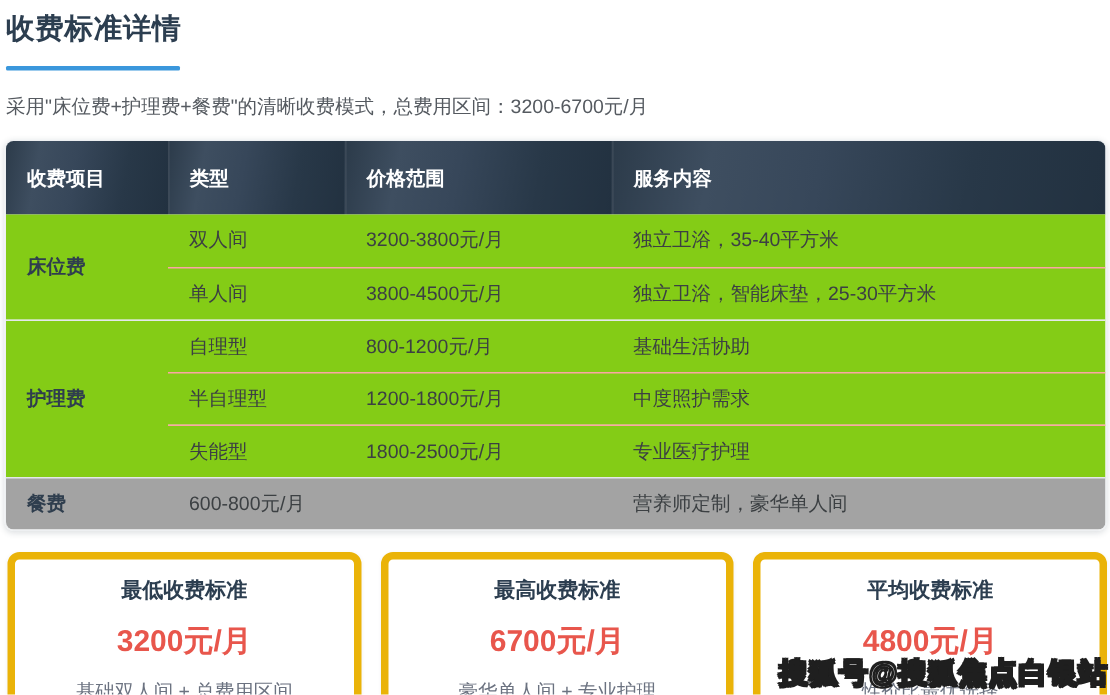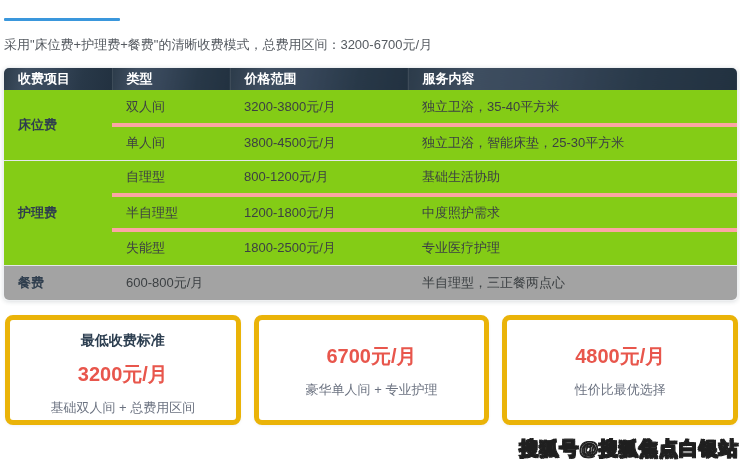--- a/index.html
+++ b/index.html
@@ -28,34 +28,34 @@
   
   .table-wrap {
     margin-top: 13px;
     border-radius: 6px; overflow: hidden;
     box-shadow: 0 1px 4px rgba(40,55,70,0.16);
     border: 1px solid #eef0f2;
   }
   table { width: 100%; border-collapse: collapse; table-layout: fixed; }
   col.c1 { width: 108px; } col.c2 { width: 118px; } col.c3 { width: 178px; }
   thead th {
-    height: 22px; text-align: left; vertical-align: middle;
+    height: 49px; text-align: left; vertical-align: middle;
     padding-left: 14px; font-size: 13px; font-weight: bold; color: #ffffff;
     background: linear-gradient(100deg, #2c3b4a 0%, #3e4e60 20%, #37475a 42%, #283848 72%, #223140 100%);
   }
   thead th + th { border-left: 1px solid rgba(255,255,255,0.10); }
   tbody td, tbody th {
     height: 35px; vertical-align: middle; text-align: left;
     padding-left: 14px; font-size: 13px; font-weight: normal;
     background: #84cc16;
   }
   tbody th.row-label { font-weight: bold; color: #2f3e4e; }
   tbody tr.group-start td, tbody tr.group-start th { border-top: 1px solid #e4e7ea; }
   tbody tr.first-group td, tbody tr.first-group th { border-top: none; }
-  tbody tr.inner td { border-top: 4px solid #fca5a5; }
+  tbody tr.inner td { border-top: 1px solid #fca5a5; }
   tbody tr.meal-row td, tbody tr.meal-row th { background: #a3a3a3; }
 
   
   .cards { display: flex; gap: 13px; margin: 14px 0 0 2px; }
   .card {
     flex: 1; height: 110px; background: #ffffff;
     border: 5px solid #eab308; border-radius: 8px;
     box-shadow: 0 1px 3px rgba(40,55,70,0.06);
     text-align: center; padding-top: 12px;
   }
@@ -73,20 +73,21 @@
       -1px -1px 0 #1f1f1f, 1px -1px 0 #1f1f1f,
       -1px  1px 0 #1f1f1f, 1px  1px 0 #1f1f1f;
     white-space: nowrap;
   }
 </style>
 </head>
 <body>
 
 <div class="page">
 
+  <h1 class="page-title">收费标准详情</h1>
   <div class="title-underline"></div>
 
   <p class="page-subtitle">采用"床位费+护理费+餐费"的清晰收费模式，总费用区间：3200-6700元/月</p>
 
   <div class="table-wrap">
     <table>
       <colgroup>
           <col class="c1">
           <col class="c2">
           <col class="c3">
@@ -125,37 +126,39 @@
         </tr>
         <tr class="inner">
           <td>失能型</td>
           <td>1800-2500元/月</td>
           <td>专业医疗护理</td>
         </tr>
         <tr class="group-start meal-row">
           <th class="row-label">餐费</th>
           <td>600-800元/月</td>
           <td></td>
-          <td>半自理型，三正餐两点心</td>
+          <td>营养师定制，豪华单人间</td>
         </tr>
       </tbody>
     </table>
   </div>
 
   <div class="cards">
     <div class="card">
       <div class="card-title">最低收费标准</div>
       <div class="card-price">3200元/月</div>
       <div class="card-caption">基础双人间 + 总费用区间</div>
     </div>
     <div class="card">
+      <div class="card-title">最高收费标准</div>
       <div class="card-price">6700元/月</div>
       <div class="card-caption">豪华单人间 + 专业护理</div>
     </div>
     <div class="card">
+      <div class="card-title">平均收费标准</div>
       <div class="card-price">4800元/月</div>
       <div class="card-caption">性价比最优选择</div>
     </div>
   </div>
 
 </div>
 
 <div class="watermark">搜狐号@搜狐焦点白银站</div>
 
 </body></html>

